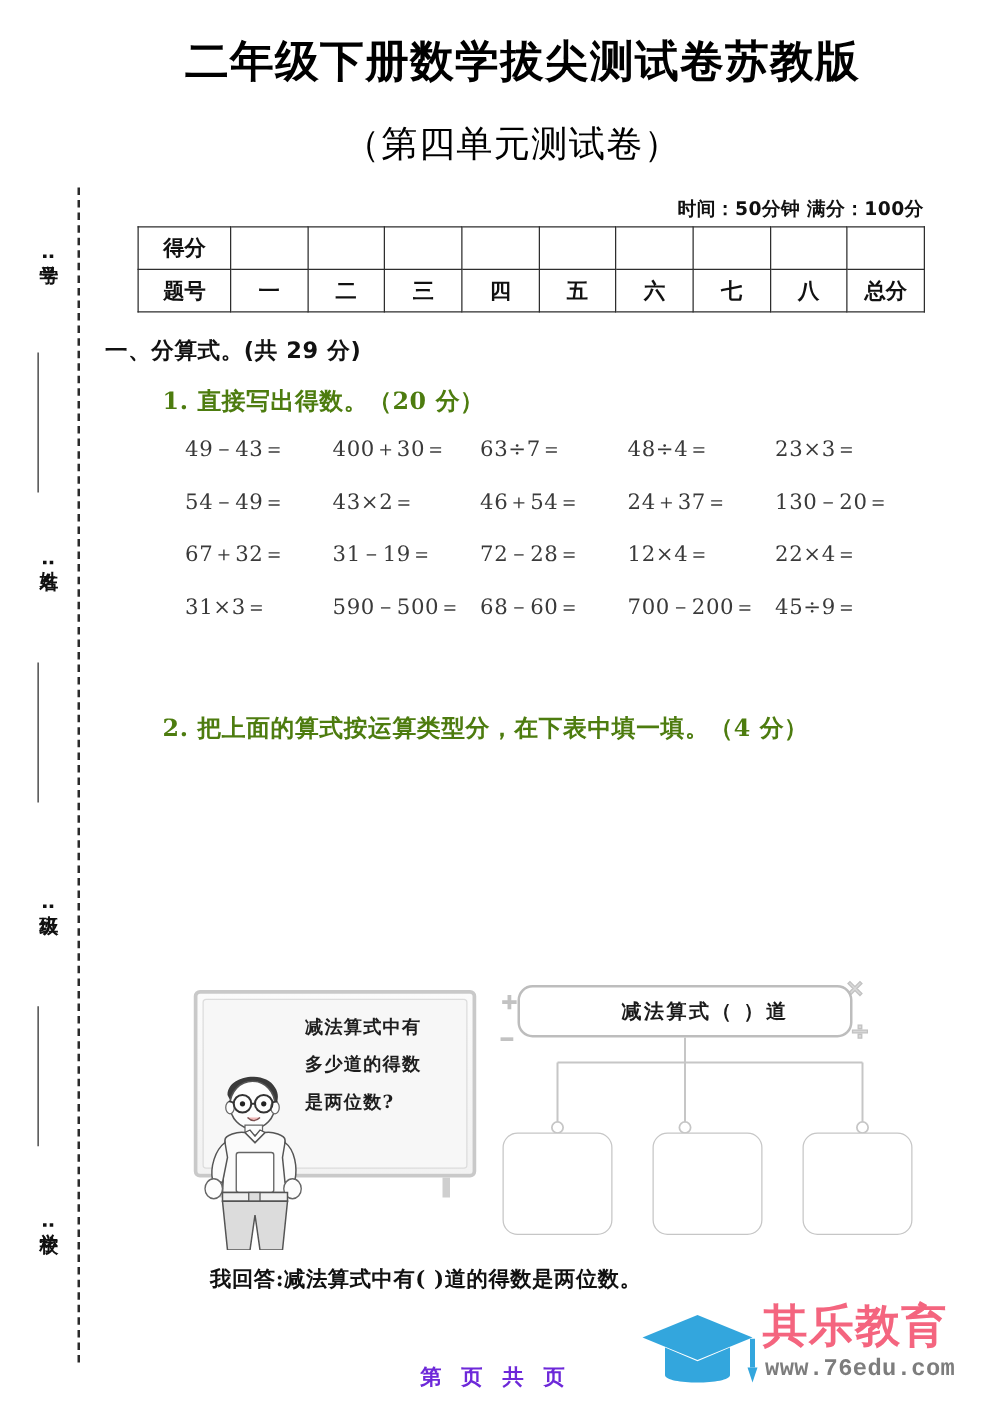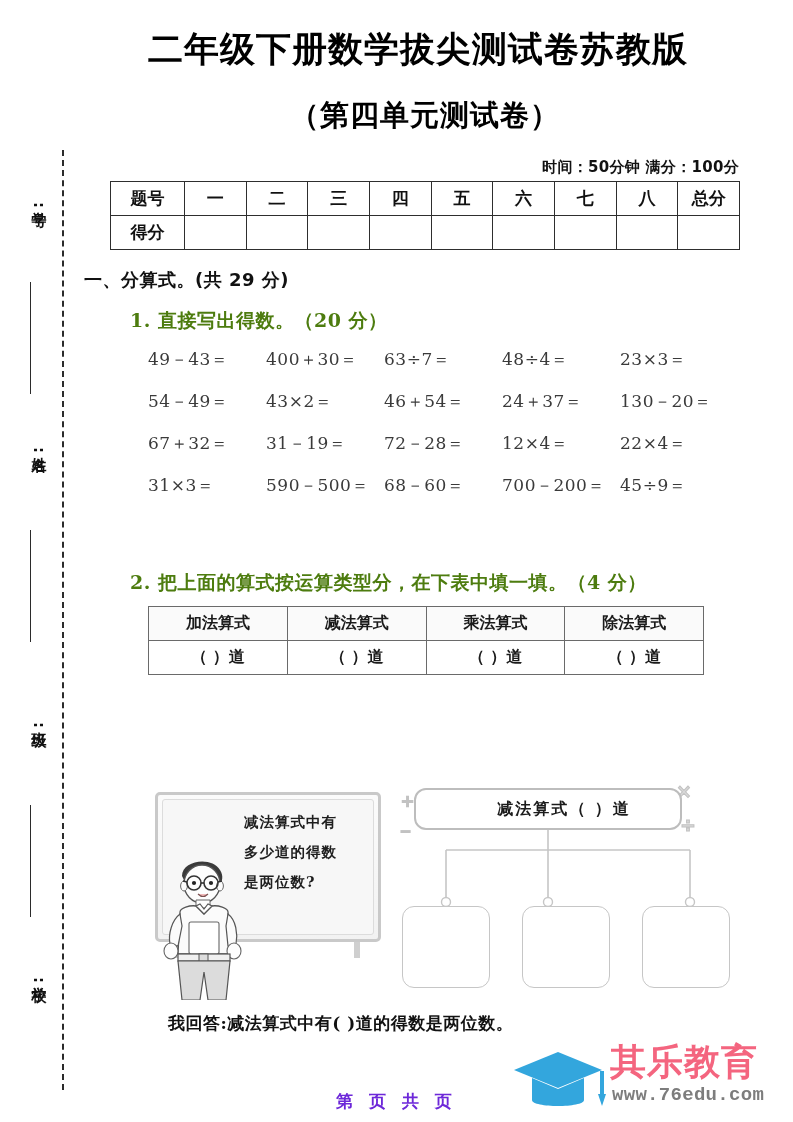--- a/index.html
+++ b/index.html
@@ -35,23 +35,23 @@
 
   
   .title-main {
     position: absolute; left: 78px; top: 26px; width: 680px;
     text-align: center;
     font-size: 35px; font-weight: 700; letter-spacing: 1px;
     color: #000;
     font-family: "DejaVu Sans", "Liberation Sans", sans-serif;
   }
   .title-sub {
-    position: absolute; left: 85px; top: 96px; width: 680px;
+    position: absolute; left: 70px; top: 96px; width: 680px;
     text-align: center;
-    font-size: 29px; font-weight: 700; letter-spacing: 1px;
+    font-size: 29px; font-weight: 400; letter-spacing: 1px;
     color: #000;
   }
   .meta-line {
     position: absolute; right: 54px; top: 158px;
     font-size: 15px; font-weight: 600; color: #111;
     letter-spacing: .3px;
   }
 
   
   .score-table {
@@ -245,43 +245,43 @@
 
     <div class="mrk" style="top:975px;">学校:</div>
   </div>
 
   <div class="title-main">二年级下册数学拔尖测试卷苏教版</div>
   <div class="title-sub">（第四单元测试卷）</div>
   <div class="meta-line">时间：50分钟 满分：100分</div>
 
   <table class="score-table">
     <tbody>
+      <tr>
+        <td class="lead">得分</td>
+        <td></td>
+        <td></td>
+        <td></td>
+        <td></td>
+        <td></td>
+        <td></td>
+        <td></td>
+        <td></td>
+        <td></td>
+      </tr>
       <tr>
         <td class="lead">题号</td>
         <td>一</td>
         <td>二</td>
         <td>三</td>
         <td>四</td>
         <td>五</td>
         <td>六</td>
         <td>七</td>
         <td>八</td>
         <td>总分</td>
-      </tr>
-      <tr>
-        <td class="lead">得分</td>
-        <td></td>
-        <td></td>
-        <td></td>
-        <td></td>
-        <td></td>
-        <td></td>
-        <td></td>
-        <td></td>
-        <td></td>
       </tr>
     </tbody>
   </table>
 
   <div class="sec-head">一、分算式。(共 29 分)</div>
 
   <div class="q-head q1">1. 直接写出得数。（20 分）</div>
   <div class="calc-grid">
     <div class="calc-cell">49－43＝</div>
     <div class="calc-cell">400＋30＝</div>
@@ -299,36 +299,20 @@
     <div class="calc-cell">12×4＝</div>
     <div class="calc-cell">22×4＝</div>
     <div class="calc-cell">31×3＝</div>
     <div class="calc-cell">590－500＝</div>
     <div class="calc-cell">68－60＝</div>
     <div class="calc-cell">700－200＝</div>
     <div class="calc-cell">45÷9＝</div>
   </div>
 
   <div class="q-head q2">2. 把上面的算式按运算类型分，在下表中填一填。（4 分）</div>
-  <table class="type-table">
-    <tbody>
-      <tr>
-        <th>加法算式</th>
-        <th>减法算式</th>
-        <th>乘法算式</th>
-        <th>除法算式</th>
-      </tr>
-      <tr>
-        <td>（    ）道</td>
-        <td>（    ）道</td>
-        <td>（    ）道</td>
-        <td>（    ）道</td>
-      </tr>
-    </tbody>
-  </table>
 
 
   <div class="illus">
 
     <div class="whiteboard">
       <div class="wb-inner"></div>
       <div class="wb-text">
         <div>减法算式中有</div>
         <div>多少道的得数</div>
         <div>是两位数?</div>

